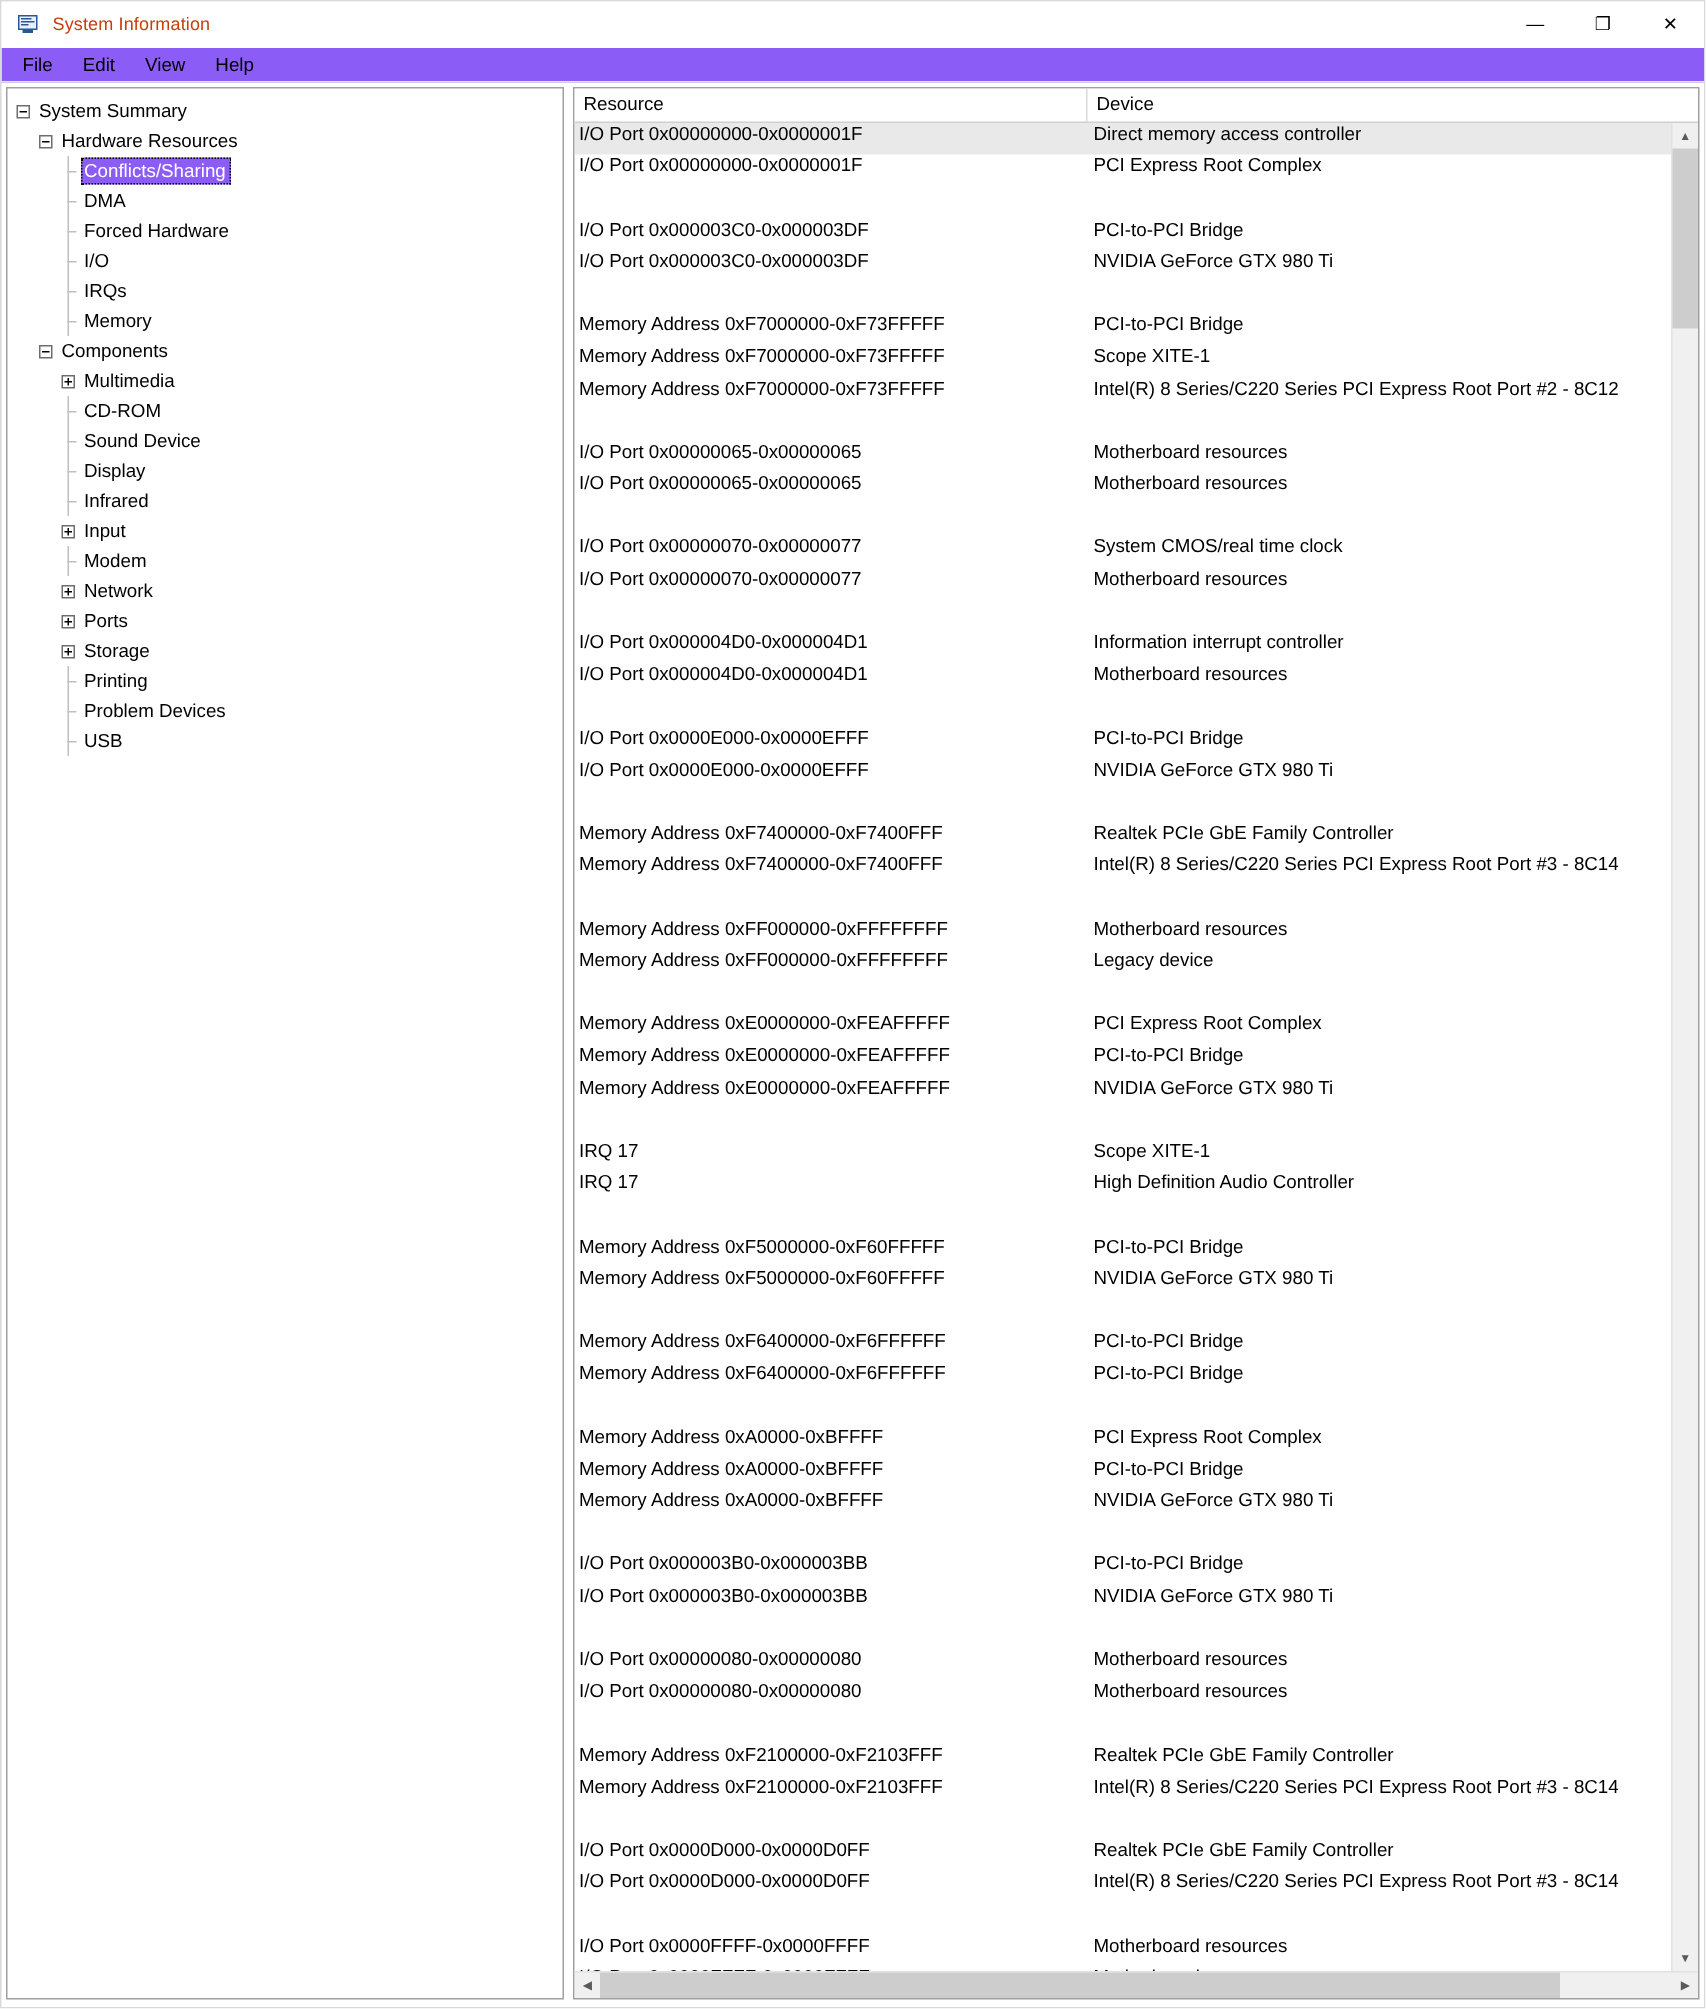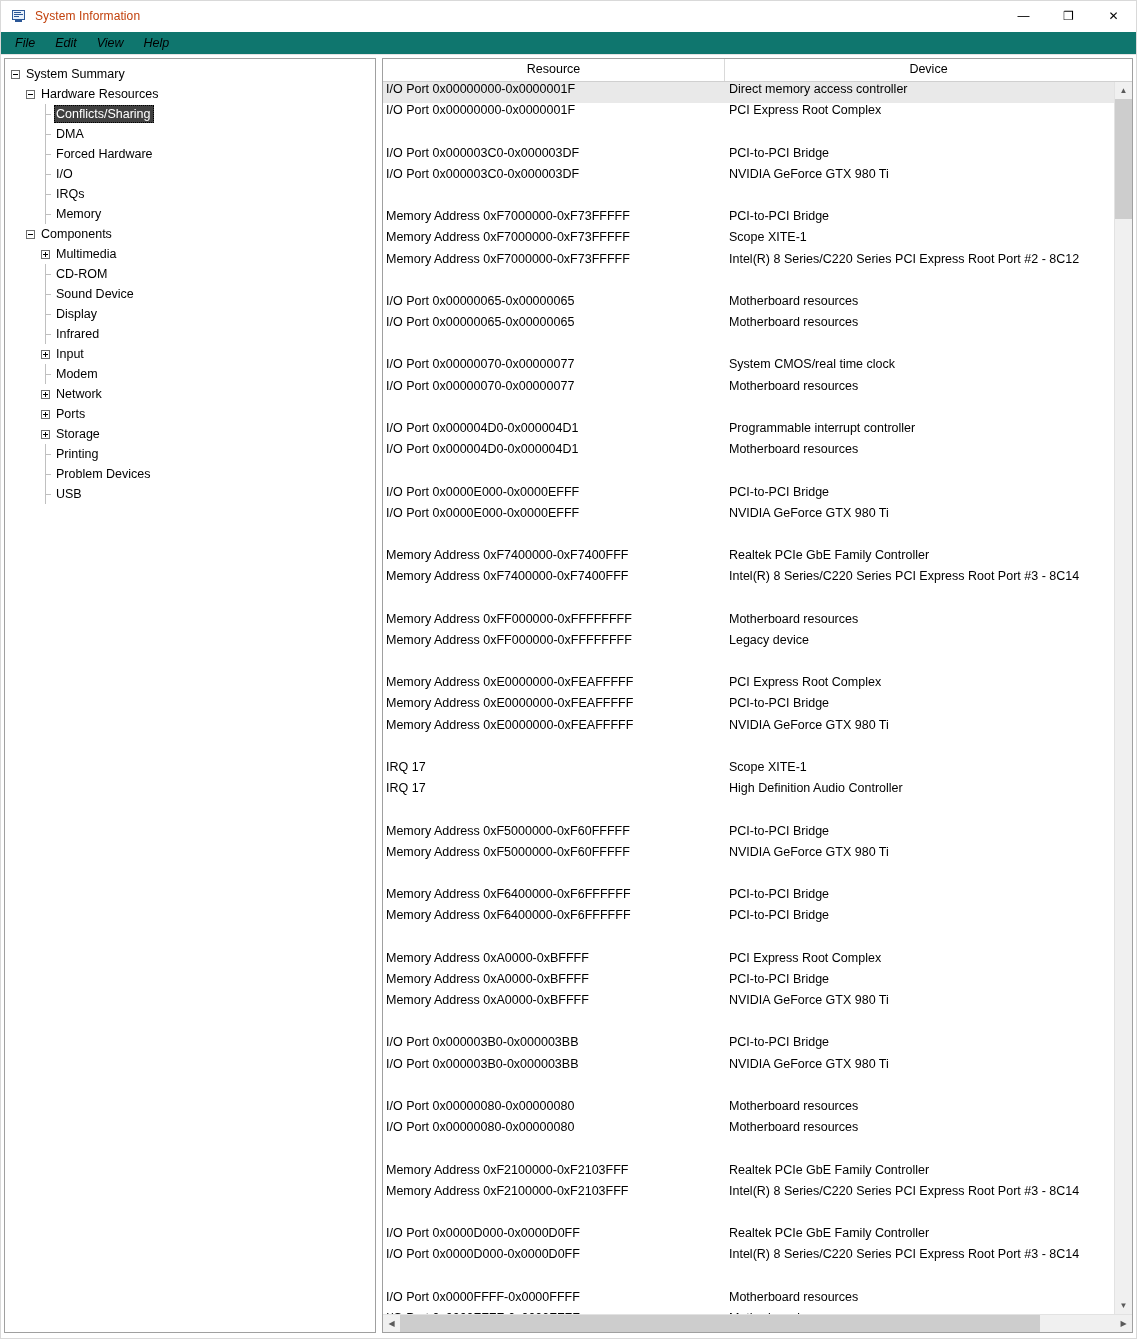--- a/index.html
+++ b/index.html
@@ -55,23 +55,22 @@
     font-size: 12px;
     color: #000;
     cursor: default;
   }
   
   .menubar {
     height: 22px;
     display: flex;
     align-items: center;
     padding-left: 9px;
-    background: #0f766e;
+    background: #8b5cf6;
     border-bottom: 1px solid #e4e4e4;
-    font-style: italic;
   }
   .menu-item {
     font-size: 12.5px;
     color: #000000;
     padding: 2px 9px 2px 5px;
     margin-right: 6px;
     cursor: default;
   }
   
   .content {
@@ -168,35 +167,34 @@
     top: 10px;
     width: 6px;
     height: 1px;
     background: #c0c0c0;
   }
   .tlabel {
     padding: 1px 3px 1px 2px;
     line-height: 16px;
   }
   .tnode.selected .tlabel {
-    background: #404040;
+    background: #8b5cf6;
     color: #ffffff;
     outline: 1px dotted #000;
     outline-offset: -1px;
   }
   
   .list-header {
     display: flex;
     height: 22px;
     background: #ffffff;
     border-bottom: 1px solid #d0d0d0;
     font-size: 12.5px;
     color: #000;
     flex: none;
-    text-align: center;
   }
   .hcell {
     padding: 3px 6px 0 6px;
     box-sizing: border-box;
     border-right: 1px solid #d9d9d9;
     white-space: nowrap;
     overflow: hidden;
   }
   .hcell.resource { width: 342px; }
   .hcell.device { flex: 1; border-right: none; }
@@ -481,21 +479,21 @@
               <div class="cell-res">I/O Port 0x00000070-0x00000077</div>
               <div class="cell-dev">System CMOS/real time clock</div>
             </div>
             <div class="row">
               <div class="cell-res">I/O Port 0x00000070-0x00000077</div>
               <div class="cell-dev">Motherboard resources</div>
             </div>
             <div class="row blank"></div>
             <div class="row">
               <div class="cell-res">I/O Port 0x000004D0-0x000004D1</div>
-              <div class="cell-dev">Programmable interrupt controller</div>
+              <div class="cell-dev">Information interrupt controller</div>
             </div>
             <div class="row">
               <div class="cell-res">I/O Port 0x000004D0-0x000004D1</div>
               <div class="cell-dev">Motherboard resources</div>
             </div>
             <div class="row blank"></div>
             <div class="row">
               <div class="cell-res">I/O Port 0x0000E000-0x0000EFFF</div>
               <div class="cell-dev">PCI-to-PCI Bridge</div>
             </div>

